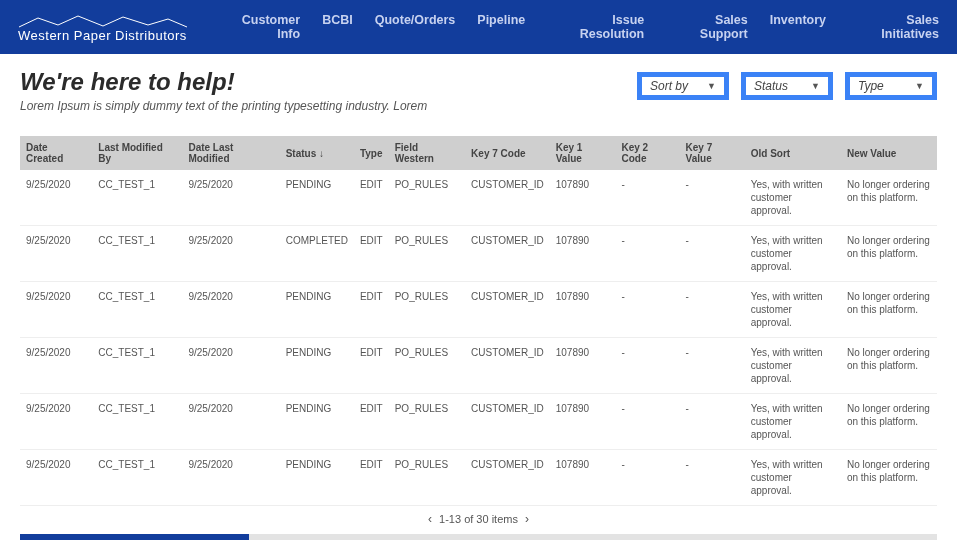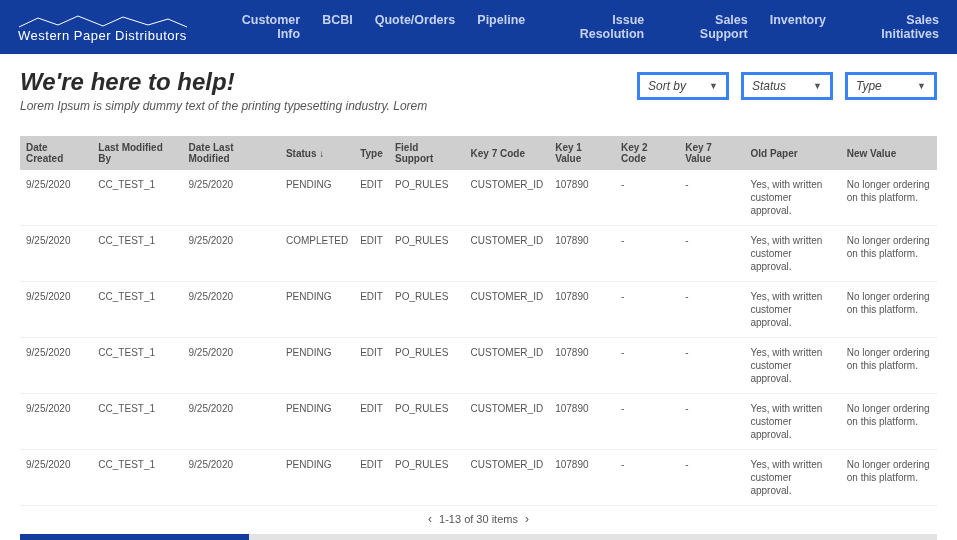--- a/index.html
+++ b/index.html
@@ -67,21 +67,21 @@
     font-size: 12px;
     color: #555;
     margin-top: 3px;
   }
   .filters {
     display: flex;
     gap: 12px;
     margin-top: 4px;
   }
   .dropdown {
-    border: 3px solid #3b82f6;
+    border: 5px solid #3b82f6;
     height: 28px;
     min-width: 92px;
     padding: 0 8px;
     display: flex;
     align-items: center;
     justify-content: space-between;
     font-size: 12px;
     color: #444;
     background: #fff;
     cursor: pointer;
@@ -184,26 +184,26 @@
   </div>
 
   <table class="grid">
     <thead>
       <tr>
         <th>Date Created</th>
         <th>Last Modified By</th>
         <th>Date Last Modified</th>
         <th>Status  ↓</th>
         <th>Type</th>
-        <th>Field Support</th>
+        <th>Field Western</th>
         <th>Key 7 Code</th>
         <th>Key 1 Value</th>
         <th>Key 2 Code</th>
         <th>Key 7 Value</th>
-        <th>Old Paper</th>
+        <th>Old Sort</th>
         <th>New Value</th>
       </tr>
     </thead>
     <tbody id="grid-body">
         <tr>
           <td>9/25/2020</td>
           <td>CC_TEST_1</td>
           <td>9/25/2020</td>
           <td>PENDING</td>
           <td>EDIT</td>

